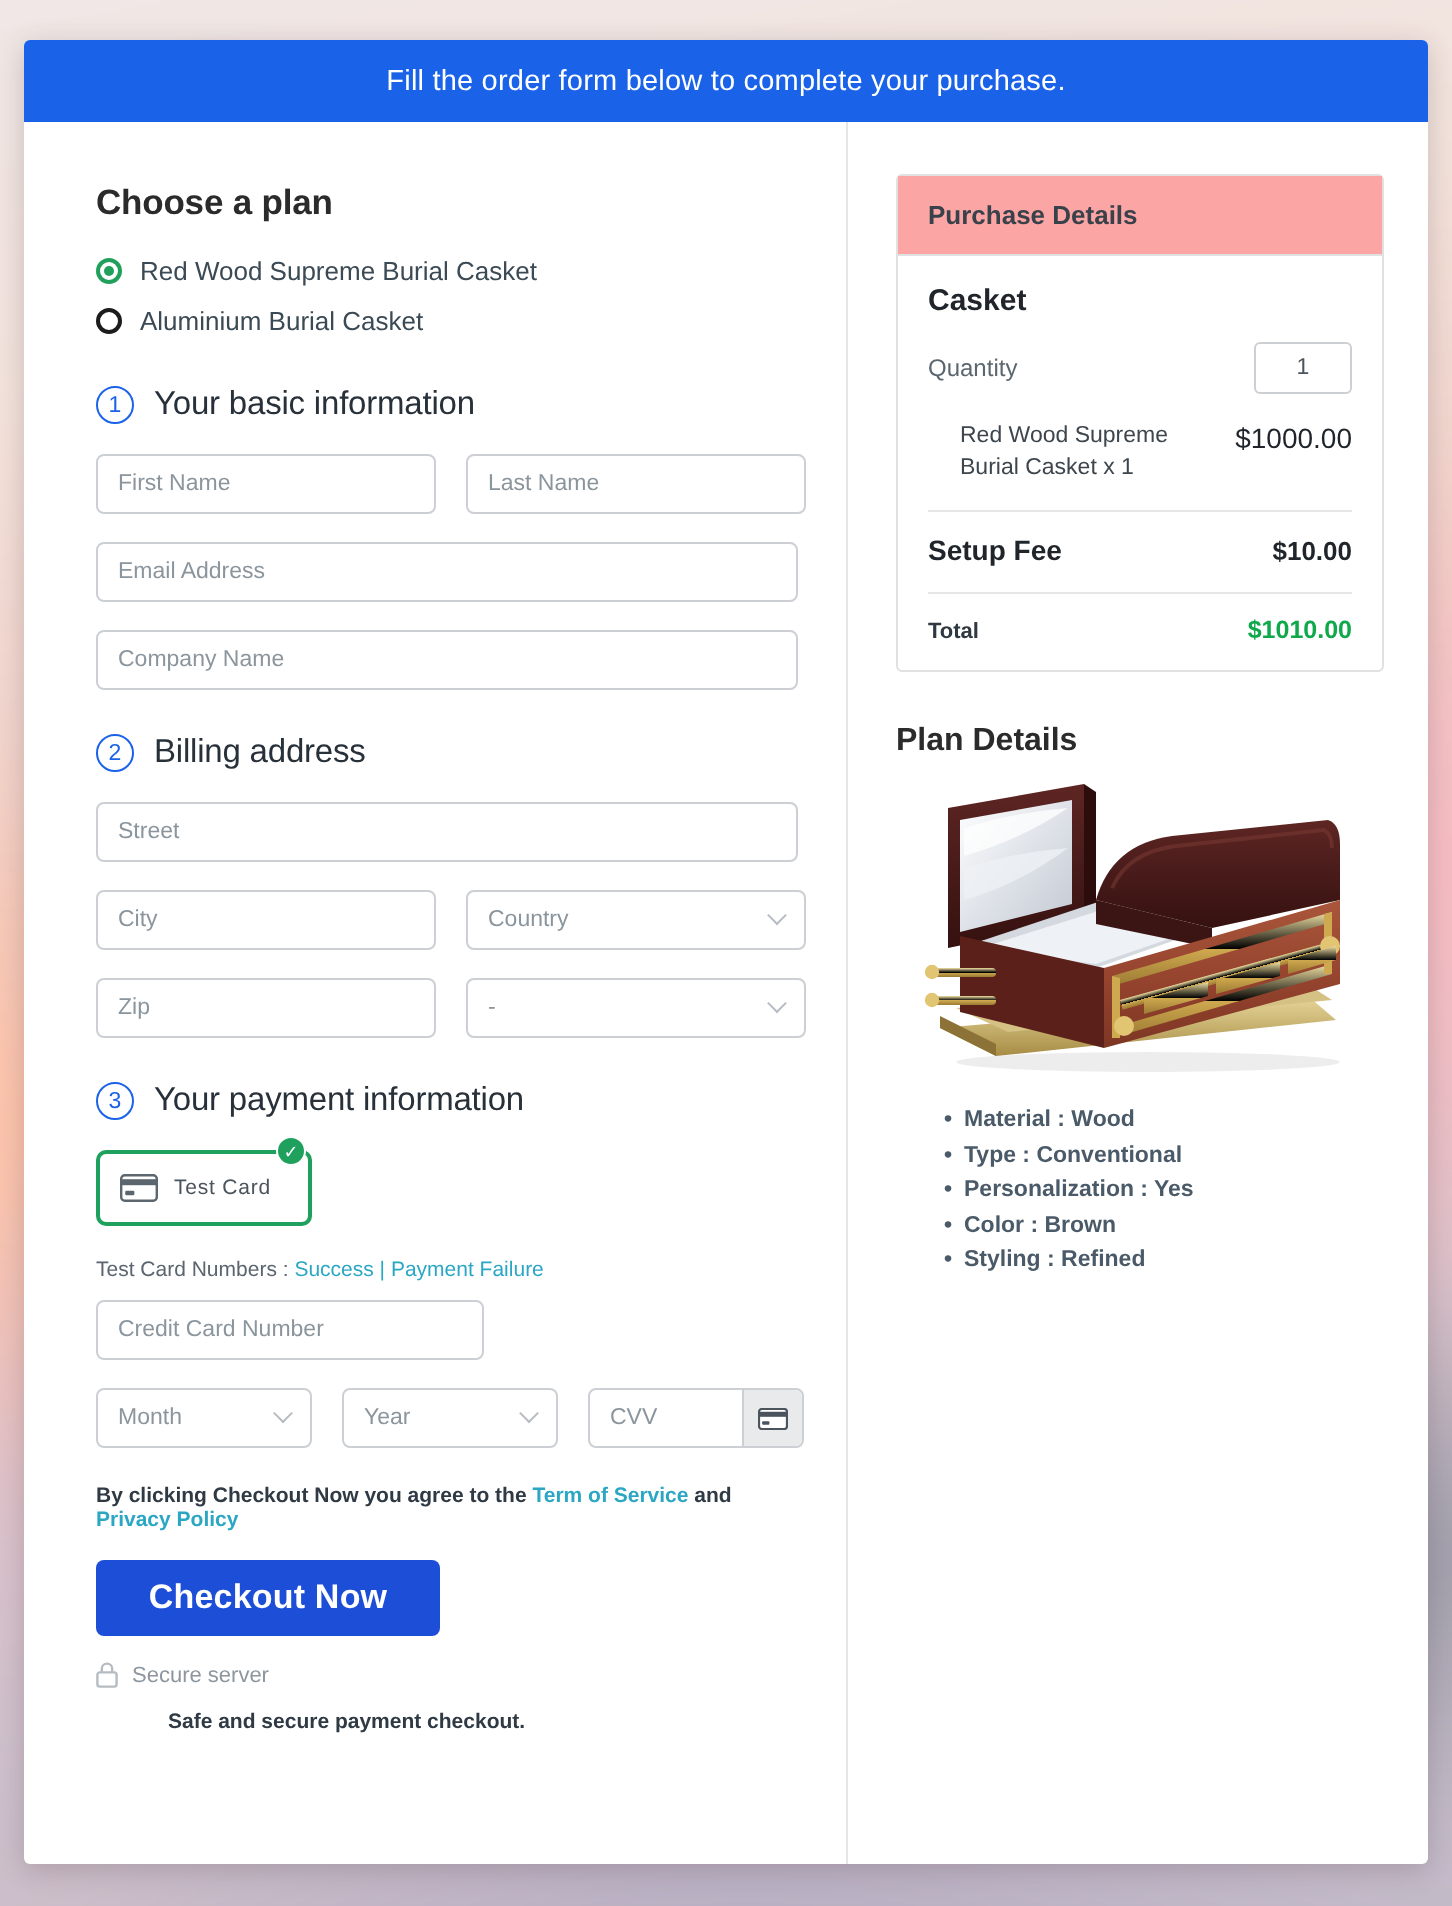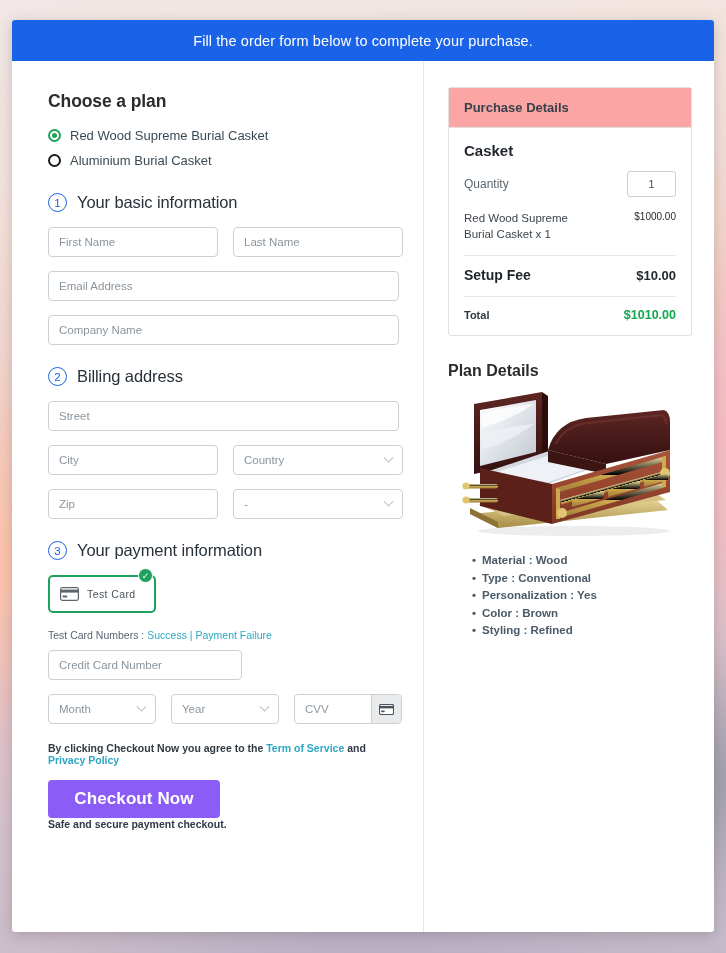--- a/index.html
+++ b/index.html
@@ -206,39 +206,39 @@
   .agree {
     font-size: 10.5px;
     color: #2f3a44;
     font-weight: bold;
     margin: 18px 0 14px;
   }
   .agree a { color: #2ba7c4; text-decoration: none; font-weight: bold; }
 
   #checkout {
     width: 172px; height: 38px;
-    background: #8b5cf6;
+    background: #1d4ed8;
     border: none;
     border-radius: 4px;
     color: #fff;
     font-size: 17px;
     font-weight: bold;
     letter-spacing: .1px;
     cursor: pointer;
   }
 
   .secure {
     display: flex;
     align-items: center;
     gap: 7px;
     margin: 13px 0 11px;
     font-size: 11px;
     color: #8d969e;
   }
-  .safe { font-size: 10.5px; color: #2f3a44; font-weight: bold; }
+  .safe { font-size: 10.5px; color: #2f3a44; font-weight: bold; margin-left: 36px; }
 
   
   #pd {
     border: 1px solid #e1e1e1;
     border-radius: 3px;
     width: 244px;
   }
   #pd-head {
     background: #fca5a5;
     border-bottom: 1px solid #e1e1e1;
@@ -257,23 +257,23 @@
     width: 49px; height: 26px;
     border: 1px solid #ccd0d4;
     border-radius: 3px;
     display: flex;
     align-items: center;
     justify-content: center;
     font-size: 11.5px;
     color: #4c555d;
   }
 
-  .line-item { display: flex; justify-content: space-between; gap: 10px; }
+  .line-item { display: flex; justify-content: space-between; gap: 10px; margin-left: 16px; }
   .li-name { font-size: 11.5px; color: #3d454d; line-height: 1.35; max-width: 125px; }
-  .li-price { font-size: 10px; color: #1f252b; white-space: nowrap; }
+  .li-price { font-size: 14px; color: #1f252b; white-space: nowrap; }
 
   .hr { border-top: 1px solid #e6e6e6; margin: 13px 0 11px; }
 
   .fee-row { display: flex; justify-content: space-between; align-items: center; }
   .fee-name { font-size: 14px; font-weight: bold; color: #1f252b; }
   .fee-val  { font-size: 13px; font-weight: bold; color: #1f252b; }
 
   .total-row { display: flex; justify-content: space-between; align-items: baseline; }
   .total-name { font-size: 11px; font-weight: bold; color: #2f3740; }
   .total-val  { font-size: 12.5px; font-weight: bold; color: #0fa84a; }
@@ -416,20 +416,27 @@
           </div>
         </div>
       </div>
 
       <div class="agree">
         <span>By clicking Checkout Now you agree to the </span><a href="#">Term of Service</a><span> and </span><a href="#">Privacy Policy</a>
       </div>
 
       <button id="checkout">Checkout Now</button>
 
+      <div class="secure">
+        <svg width="11" height="13" viewBox="0 0 11 13">
+          <rect x="0.7" y="5.2" width="9.6" height="7.1" rx="1.2" fill="none" stroke="#b5bcc2" stroke-width="1.2"></rect>
+          <path d="M2.9 5.2 V3.4 a2.6 2.6 0 0 1 5.2 0 V5.2" fill="none" stroke="#b5bcc2" stroke-width="1.2"></path>
+        </svg>
+        <span>Secure server</span>
+      </div>
 
       <div class="safe">Safe and secure payment checkout.</div>
     </div>
 
     <div id="right">
 
       <div id="pd">
         <div id="pd-head">Purchase Details</div>
         <div id="pd-body">
 

